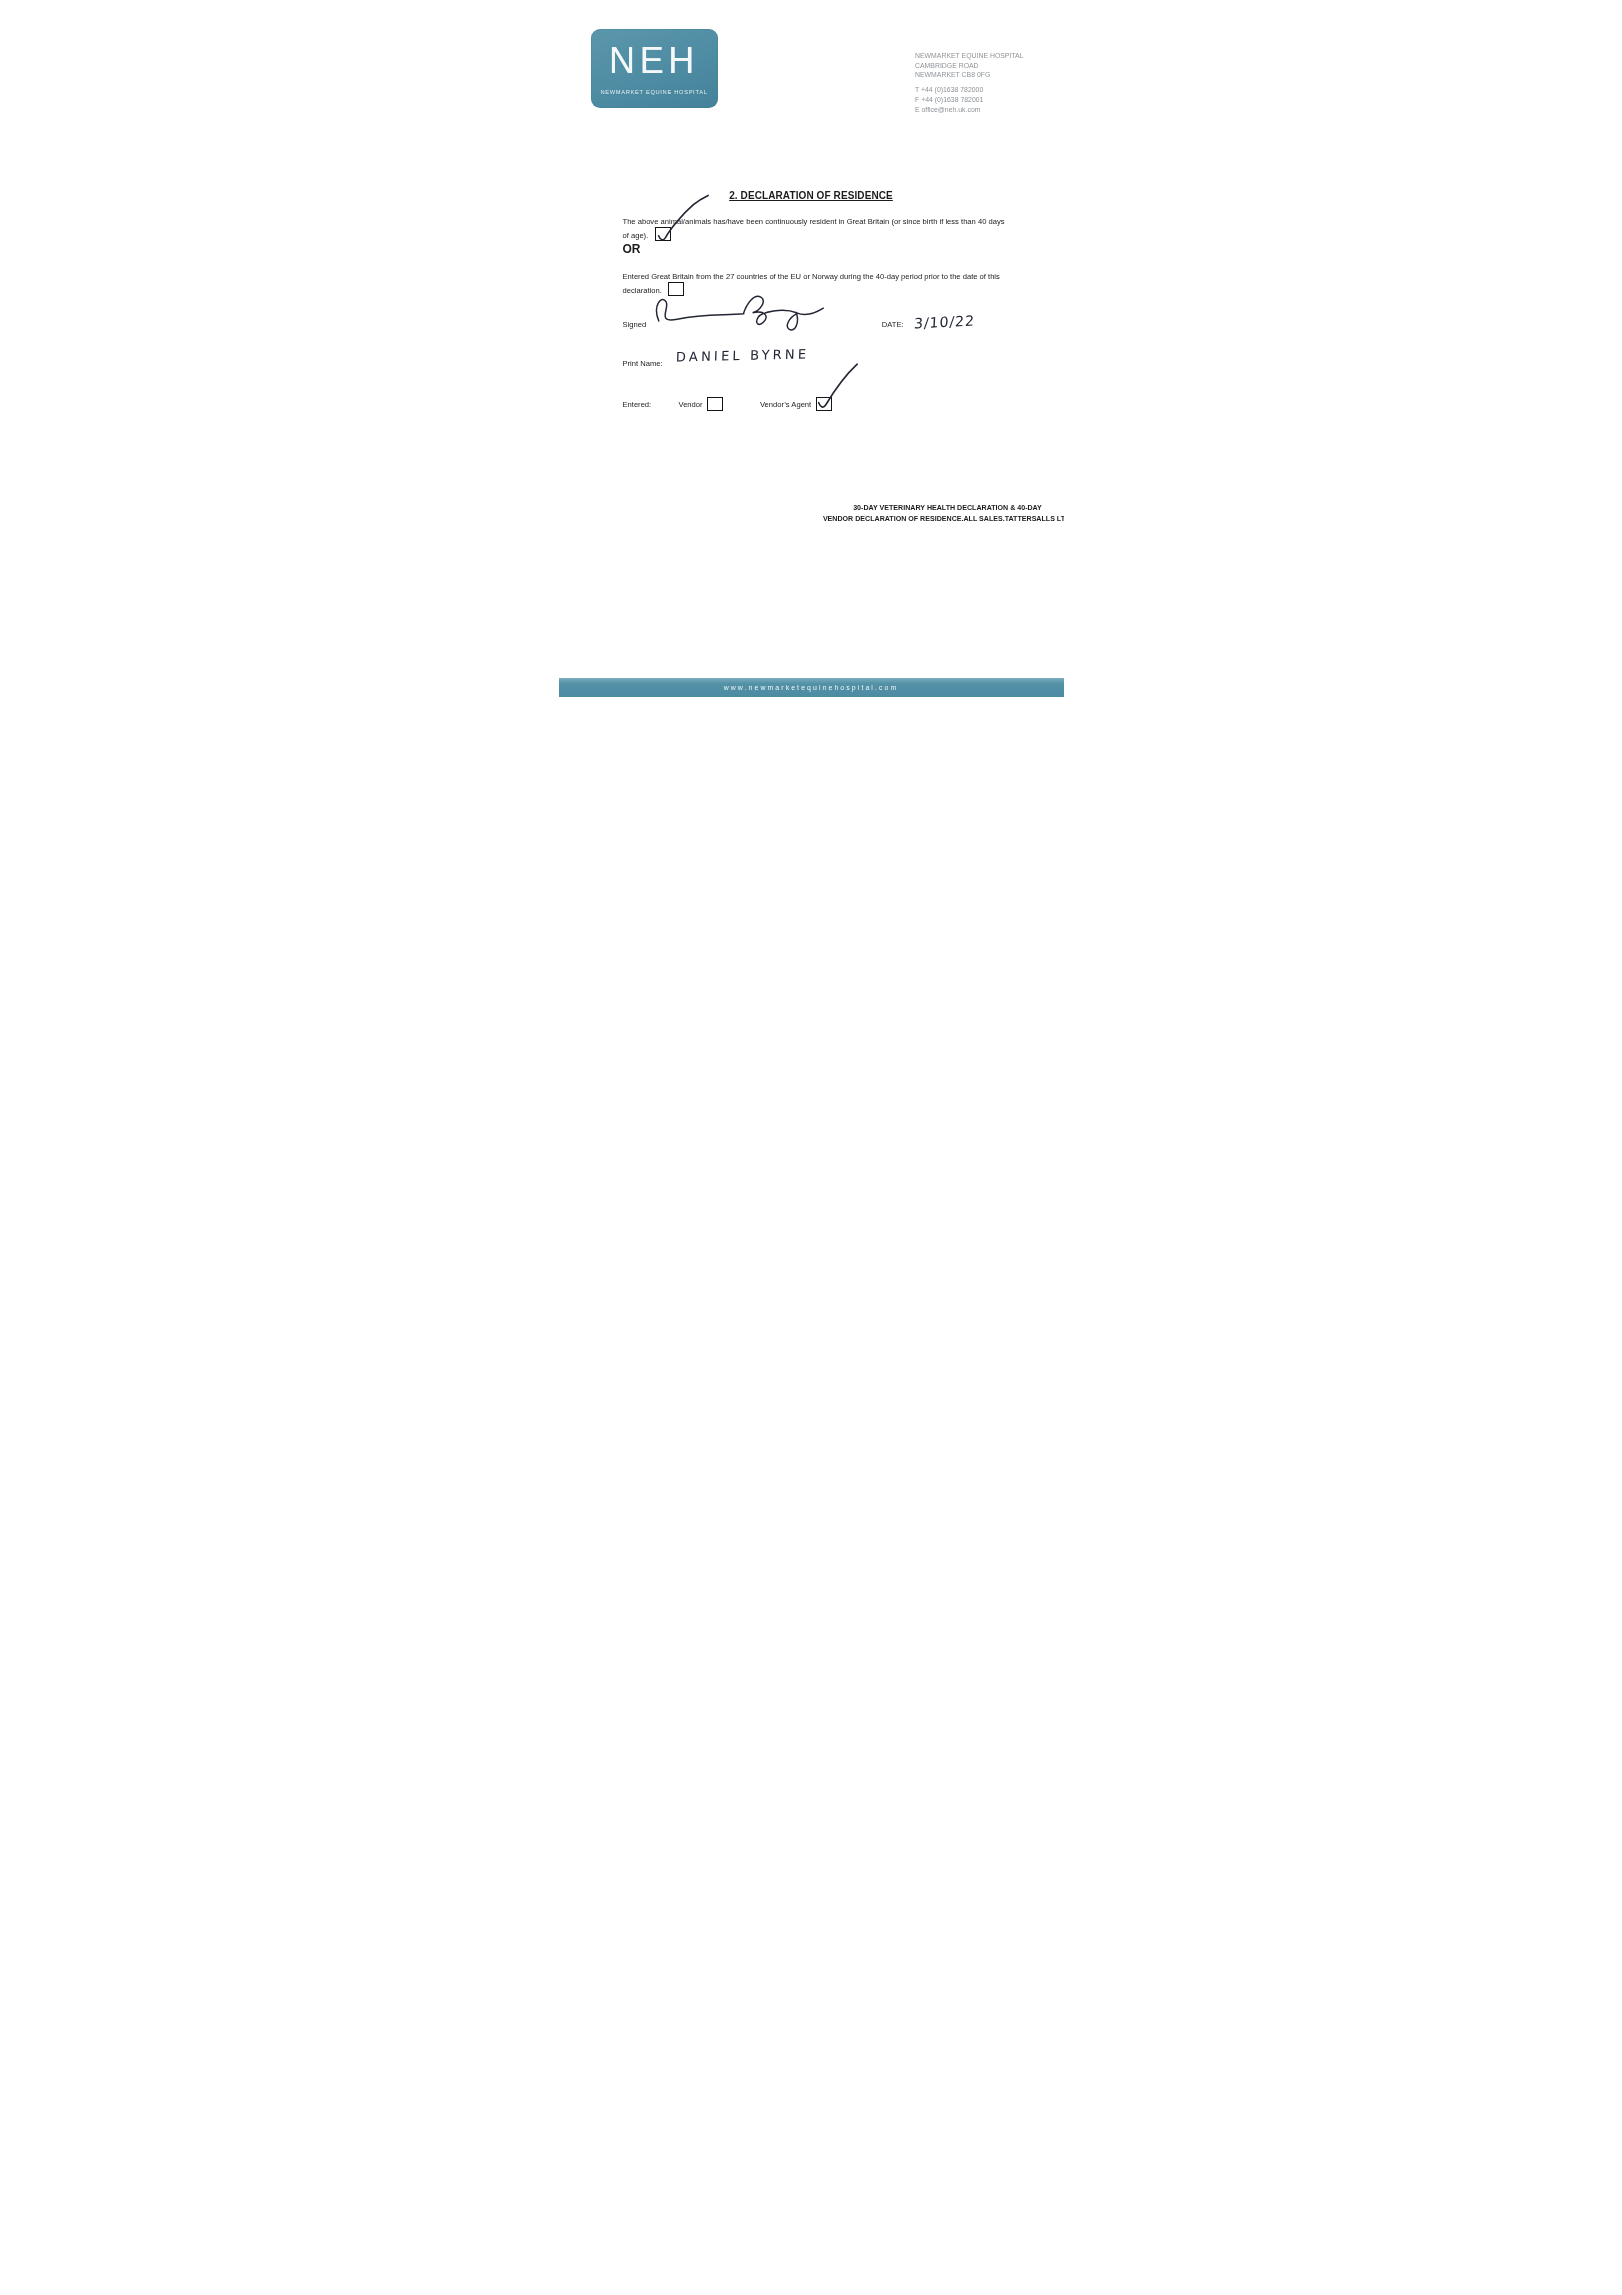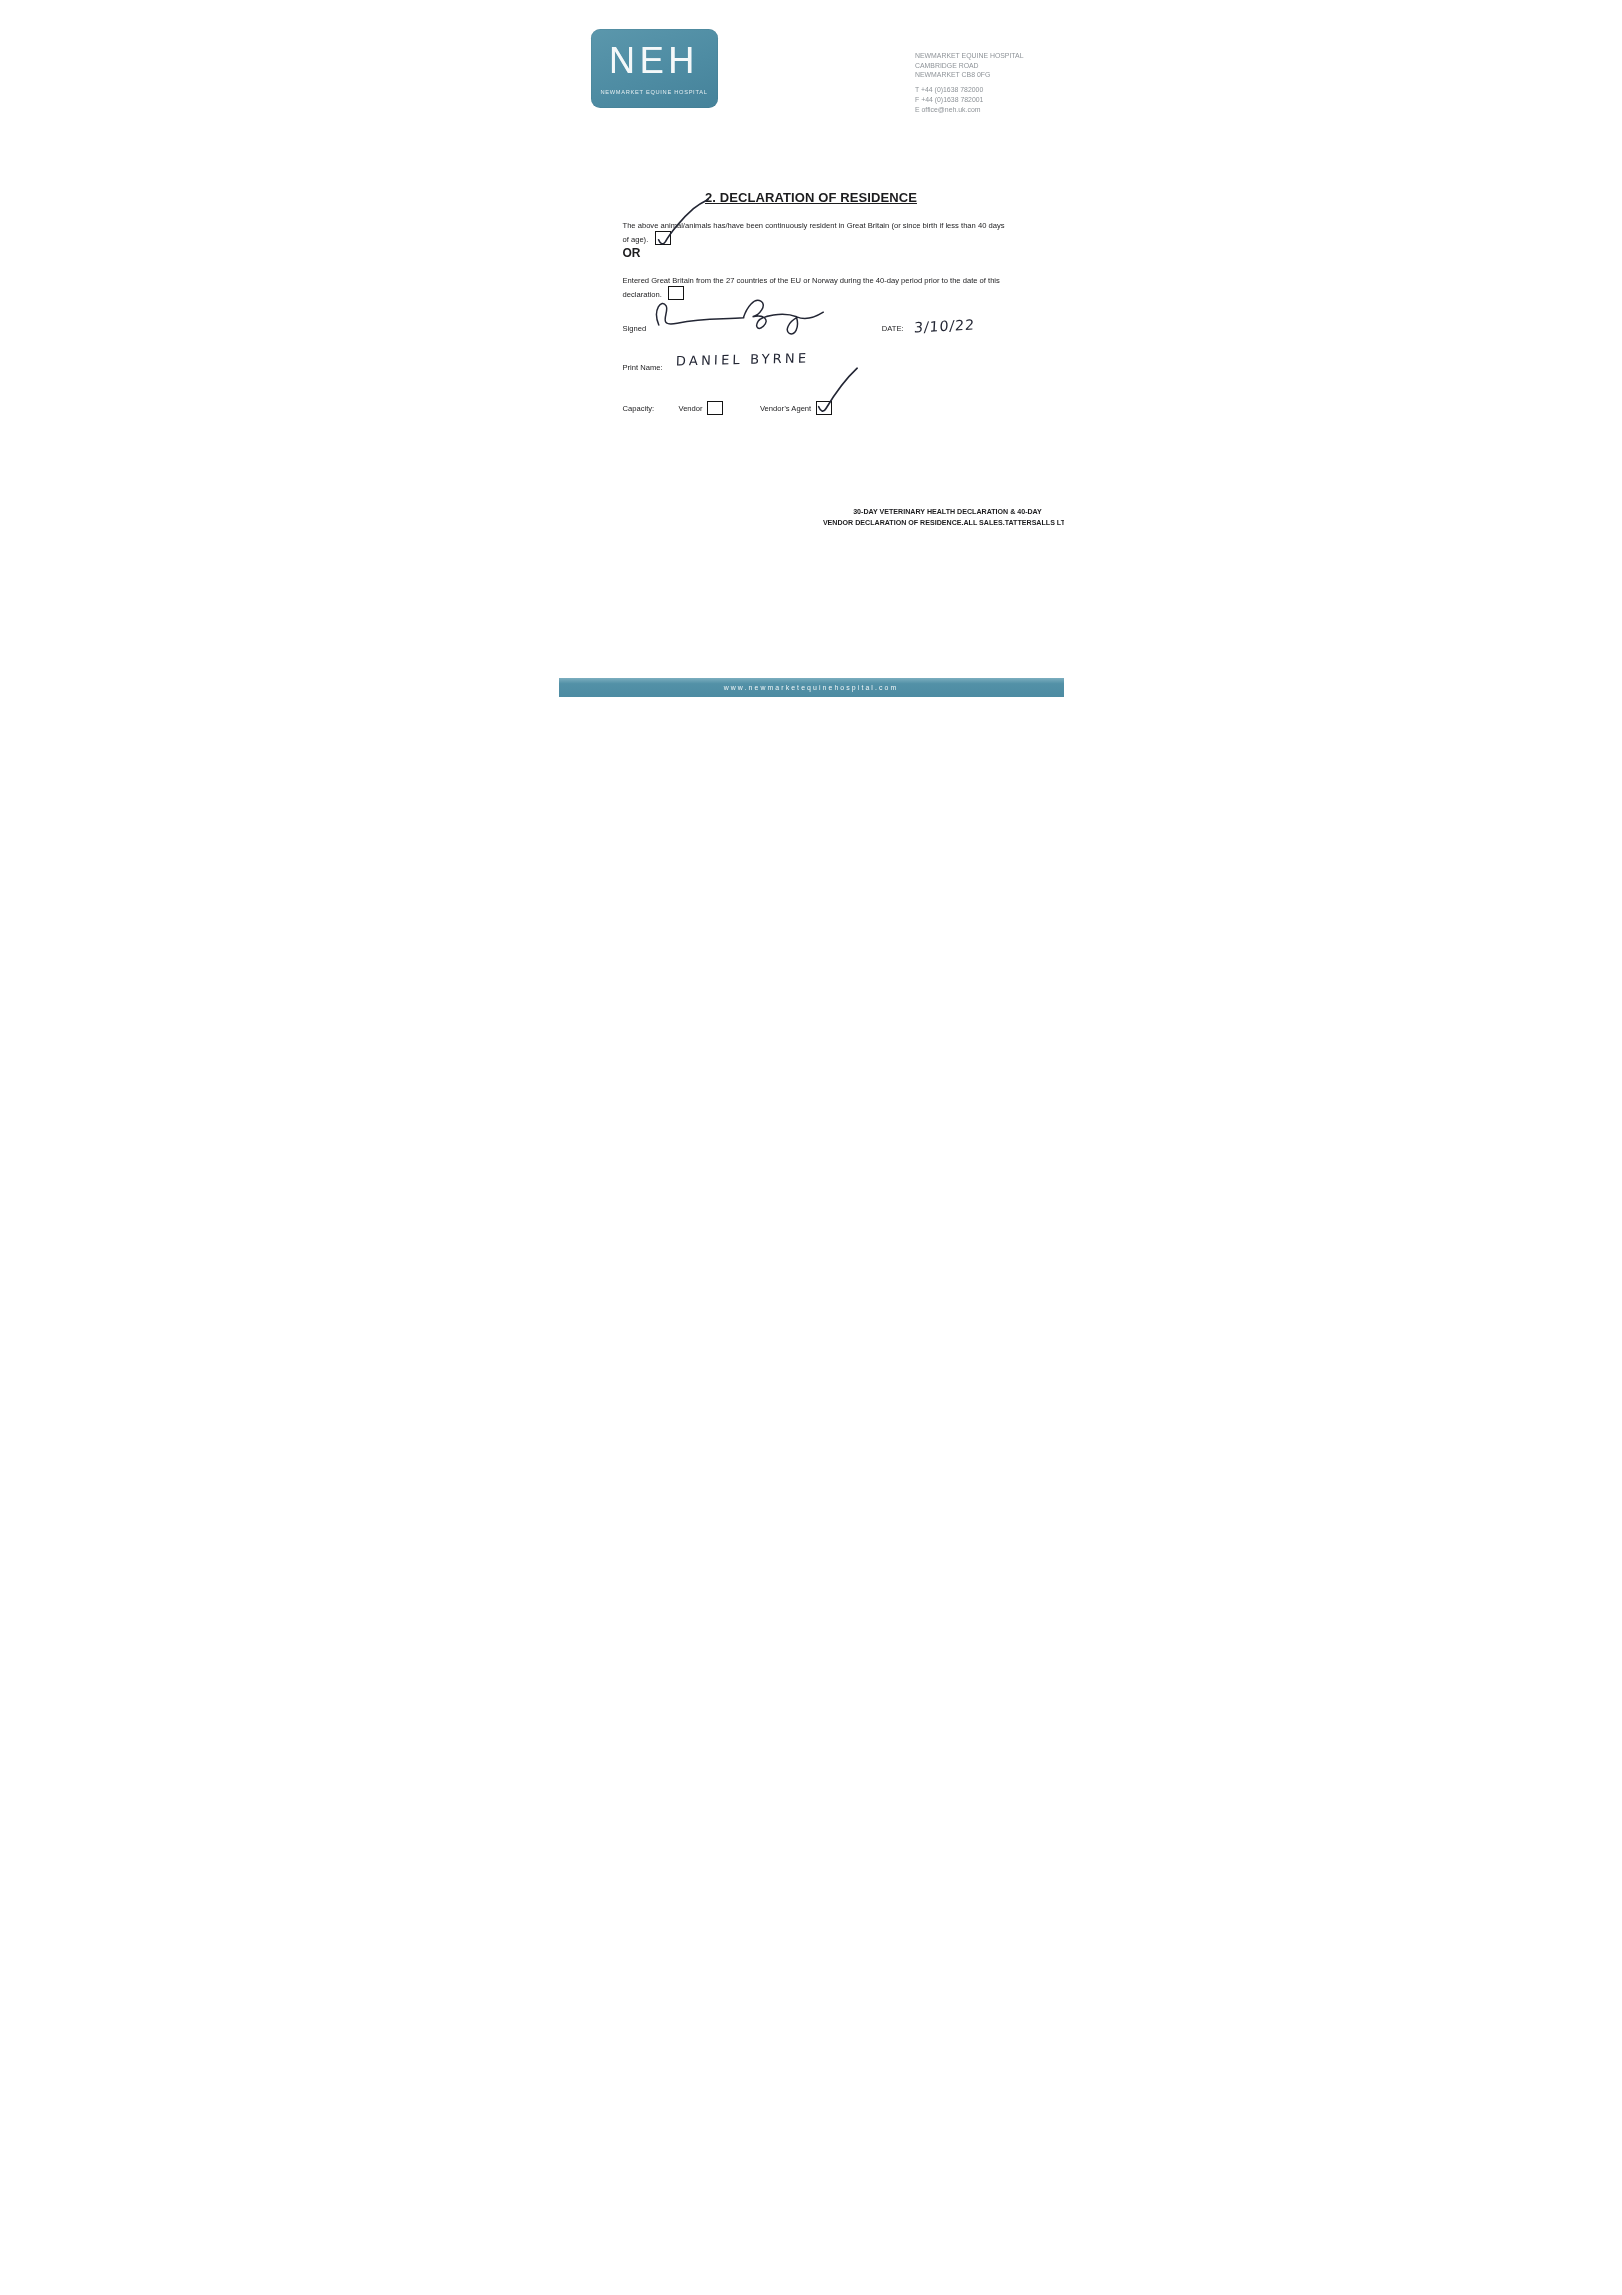--- a/index.html
+++ b/index.html
@@ -12,21 +12,21 @@
         background:linear-gradient(160deg,#5b97ac 0%,#4e8ca3 55%,#45829a 100%);
         display:flex;flex-direction:column;align-items:center;justify-content:center;
         box-shadow:0 0 0 0.5px rgba(60,110,130,.35) inset;}
   .logo-acronym{color:#f4f8f9;font-size:36px;letter-spacing:4.6px;font-weight:400;line-height:1;
         text-shadow:0 0 0.5px rgba(255,255,255,.6);}
   .logo-name{color:#e3edf0;font-size:5.7px;letter-spacing:0.7px;margin-top:10px;}
   .contact{margin-right:40px;margin-top:22px;color:#8e9398;font-size:6.9px;line-height:1.4;}
   .contact .grp{margin-bottom:5.5px;}
 
   
-  .heading{text-align:center;margin-top:70px;font-size:13px;font-weight:bold;
+  .heading{text-align:center;margin-top:70px;font-size:10px;font-weight:bold;
         text-decoration:underline;text-underline-offset:1.4px;letter-spacing:0.1px;}
 
   
   .content{margin-left:64px;margin-right:54px;}
   .para{margin-top:15px;font-size:7.6px;line-height:1.5;max-width:389px;}
   .or{font-weight:bold;font-size:12px;}
 
   .cb{display:inline-block;width:13.8px;height:12px;border:0.9px solid #141414;position:relative;
       vertical-align:-3.2px;margin-left:4.6px;background:#fff;}
   .cb svg{position:absolute;left:-1.8px;bottom:-3.7px;overflow:visible;pointer-events:none;}
@@ -134,21 +134,21 @@
 
     <div class="printrow">
       <span class="lbl">Print Name:</span>
       <span class="print-line">
         <span class="dots"></span>
         <span class="ink print-value">DANIEL BYRNE</span>
       </span>
     </div>
 
     <div class="caprow">
-      <span class="cap-label">Capacity:</span>
+      <span class="cap-label">Entered:</span>
       <span class="vendor-label">Vendor</span>
       <span class="cb">
         
       </span>
       <span class="agent-label">Vendor’s Agent</span>
       <span class="cb">
         <svg width="55" height="51" viewBox="0 0 120 110">
           <path d="M8,86 C12,96 18,100 24,90 C36,70 62,30 92,2" fill="none" stroke="#232634" stroke-width="3.6" stroke-linecap="round"></path>
         </svg>
       </span>

